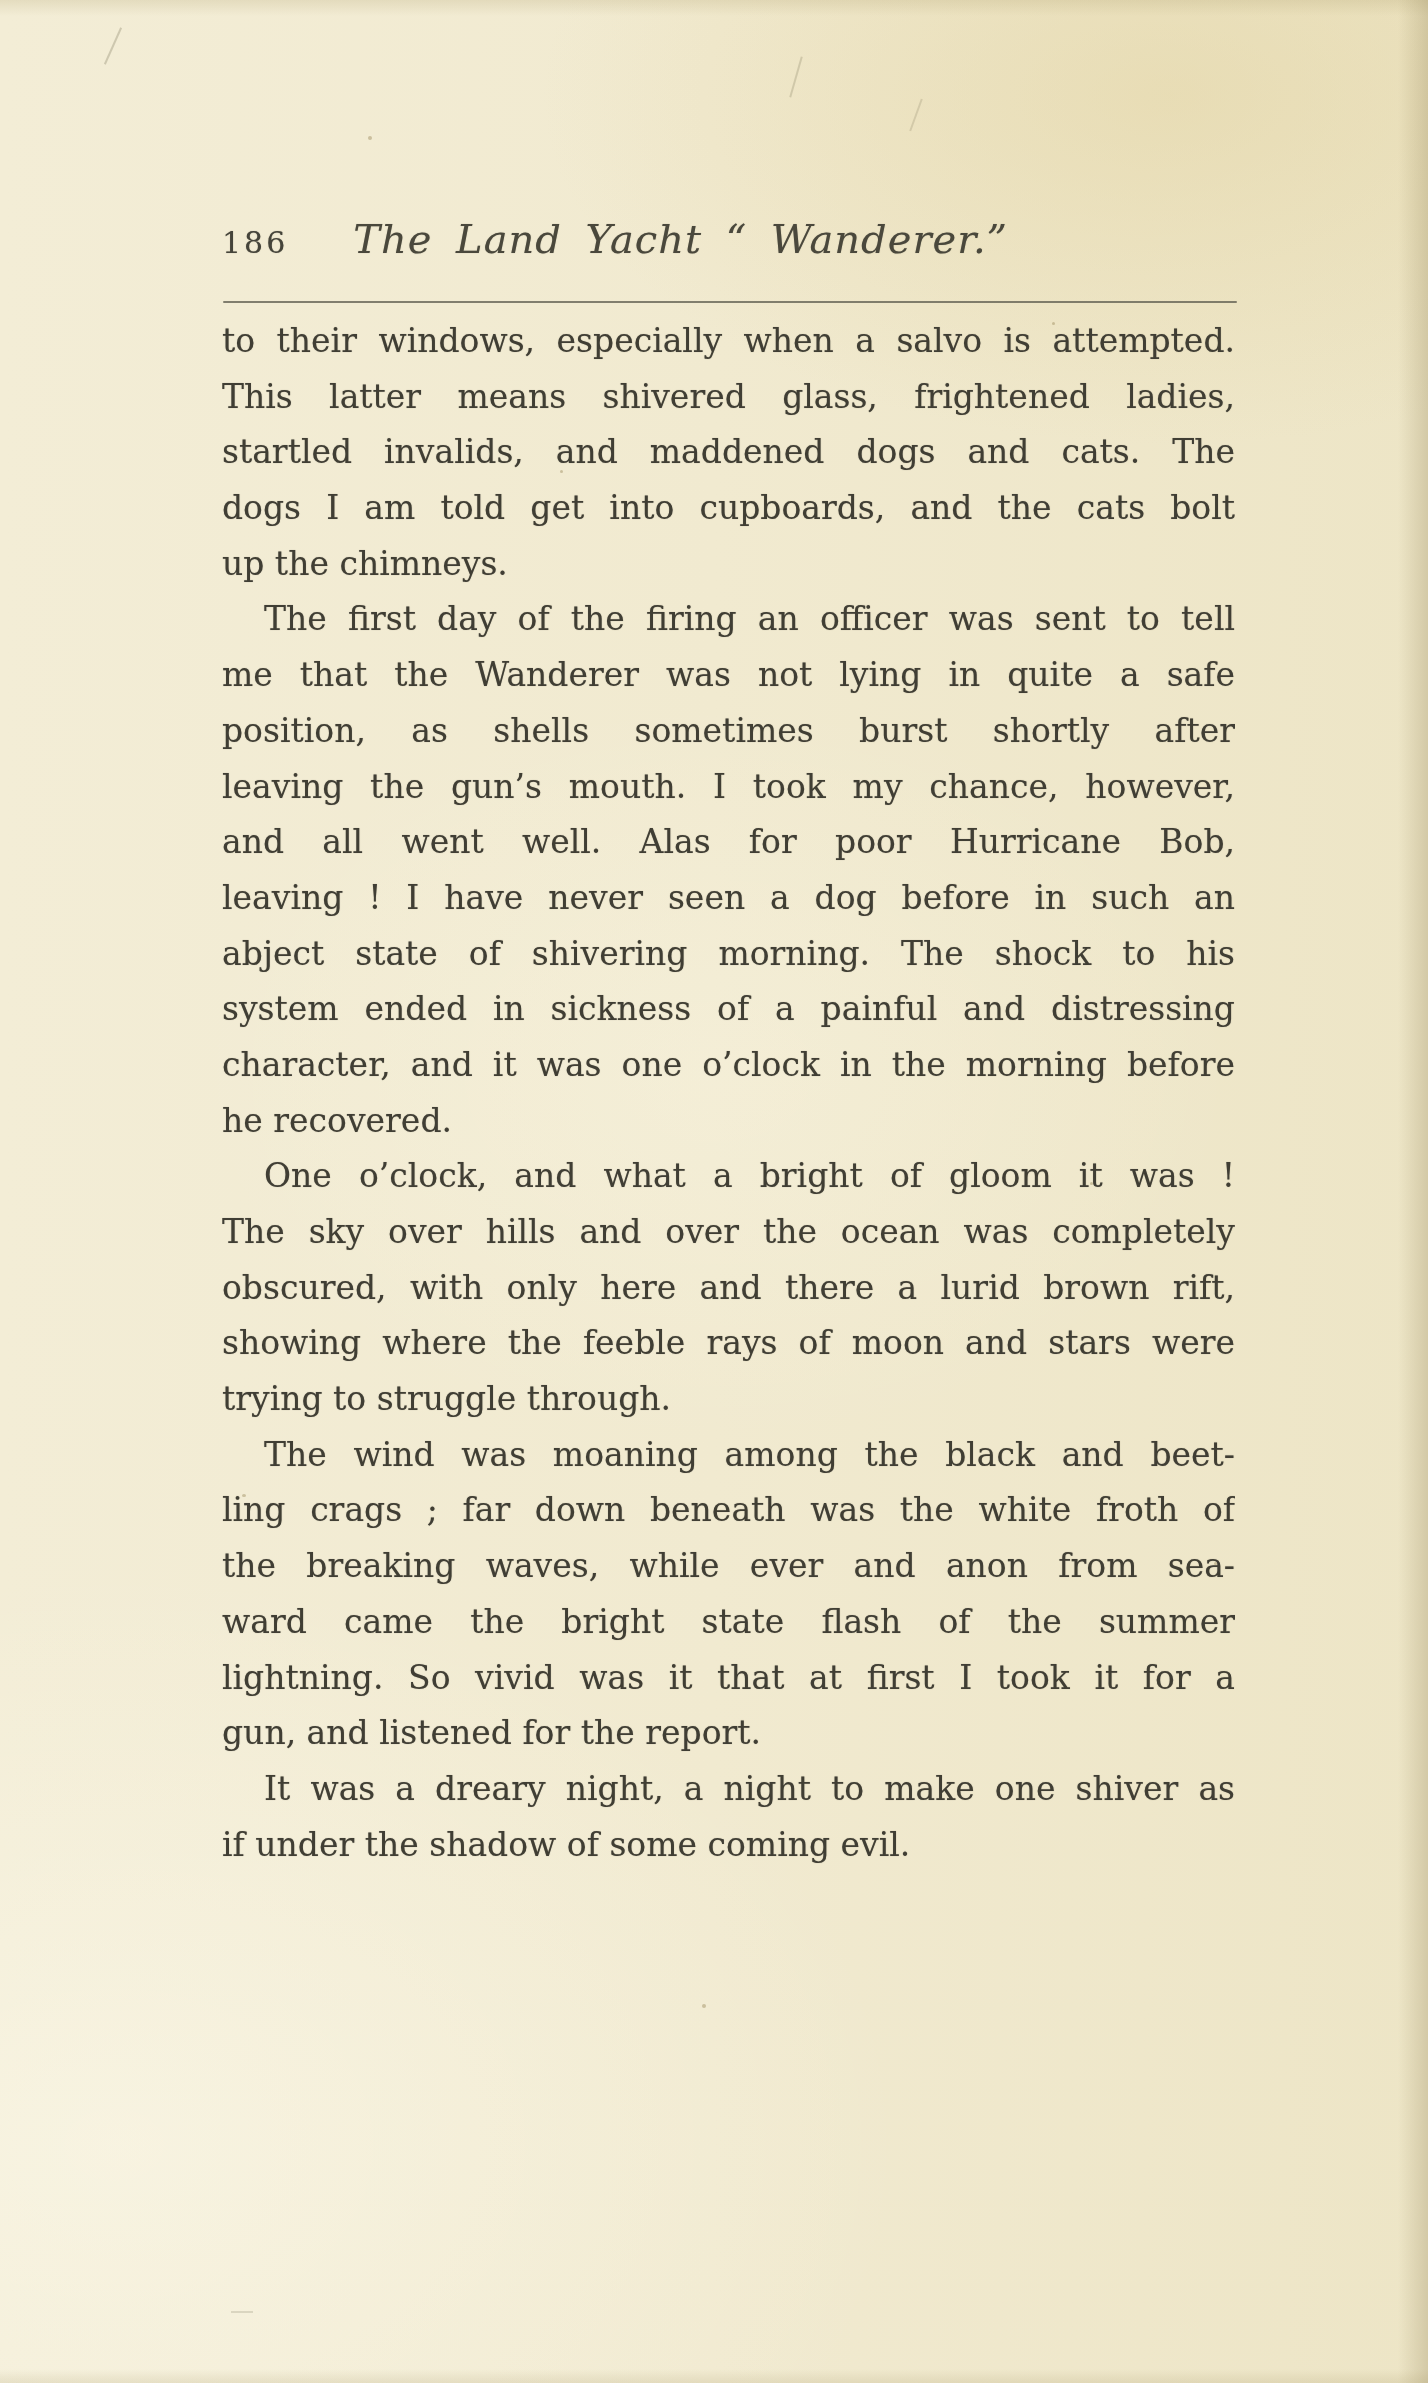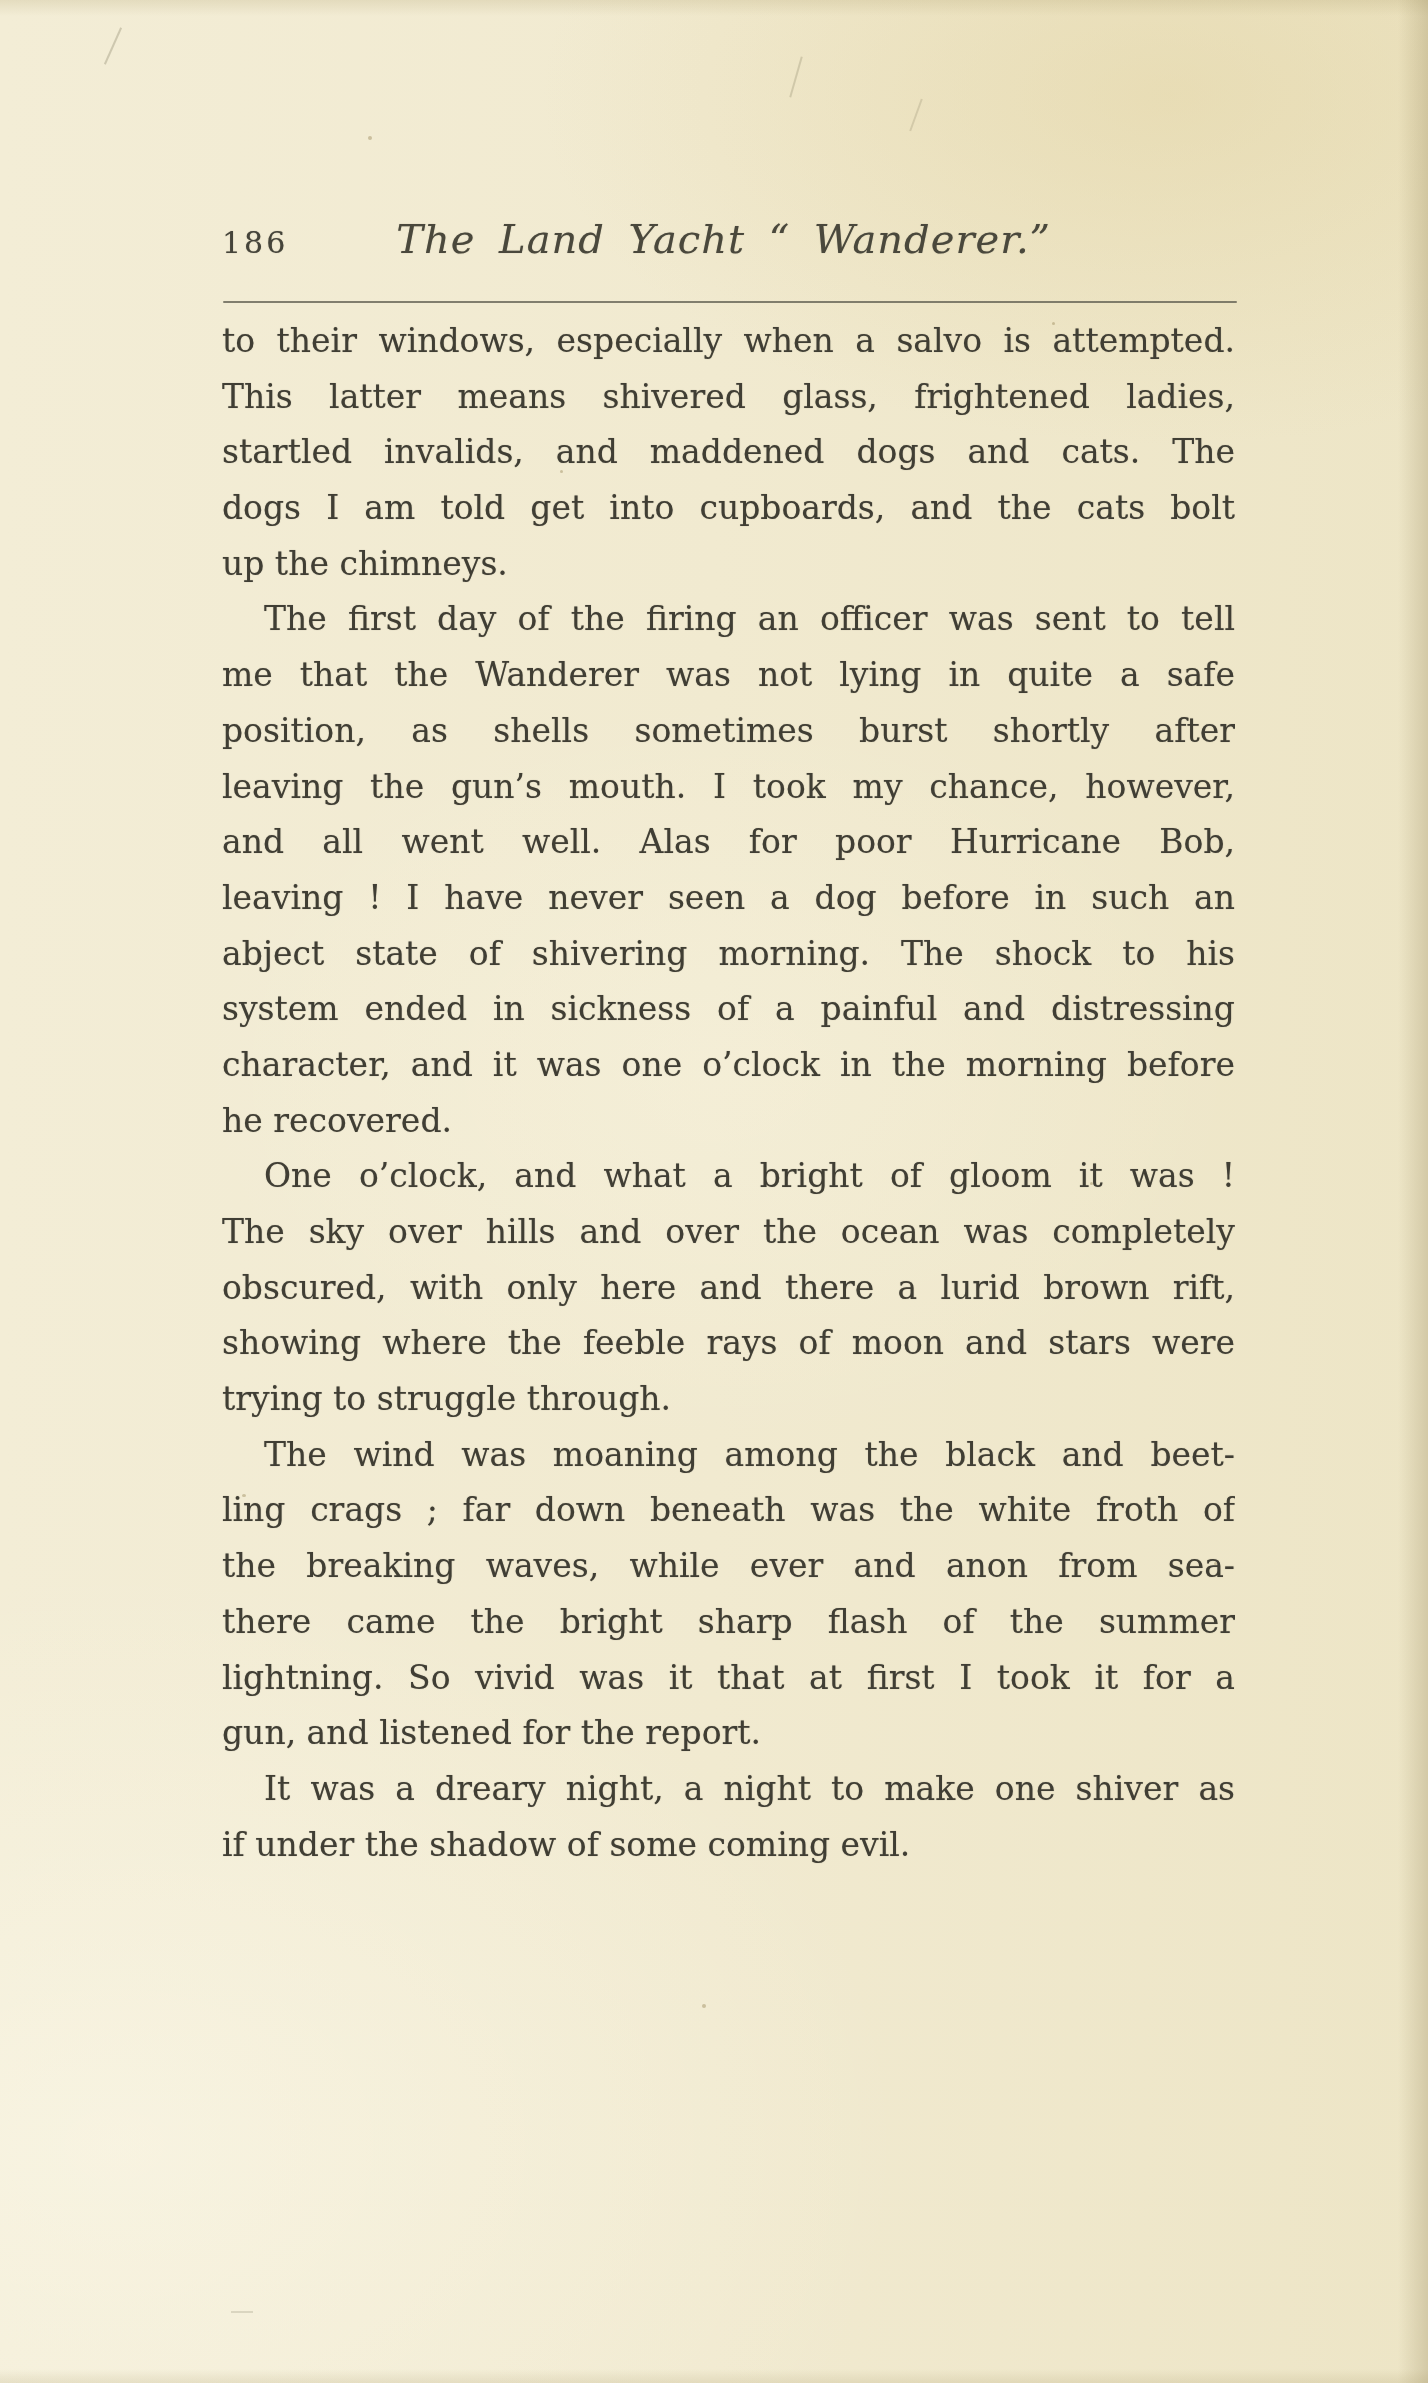--- a/index.html
+++ b/index.html
@@ -47,21 +47,21 @@
     align-items: baseline;
     color: #4a483c;
   }
   .page-number {
     font-size: 30px;
     letter-spacing: 3px;
     color: #45443a;
     text-shadow: 0 0 1px rgba(70,66,52,0.45);
   }
   .running-title {
-    margin-left: 108px;
+    margin-left: 65px;
     font-style: italic;
     font-size: 40px;
     letter-spacing: 1px;
     word-spacing: 10px;
     color: #4a483c;
     text-shadow: 0 0 1px rgba(74,72,60,0.40);
   }
   .head-rule {
     position: absolute;
     top: 301px;
@@ -148,21 +148,21 @@
         <div class="line first-indent">One o’clock, and what a bright of gloom it was !</div>
         <div class="line">The sky over hills and over the ocean was completely</div>
         <div class="line">obscured, with only here and there a lurid brown rift,</div>
         <div class="line">showing where the feeble rays of moon and stars were</div>
         <div class="line last">trying to struggle through.</div>
       </div>
       <div class="paragraph">
         <div class="line first-indent">The wind was moaning among the black and beet-</div>
         <div class="line">ling crags ; far down beneath was the white froth of</div>
         <div class="line">the breaking waves, while ever and anon from sea-</div>
-        <div class="line">there came the bright sharp flash of the summer</div>
+        <div class="line">ward came the bright state flash of the summer</div>
         <div class="line">lightning. So vivid was it that at first I took it for a</div>
         <div class="line last">gun, and listened for the report.</div>
         <div class="line first-indent">It was a dreary night, a night to make one shiver as</div>
         <div class="line last">if under the shadow of some coming evil.</div>
       </div>
     </div>
 
   <div class="mark slash-1"></div>
   <div class="mark slash-2"></div>
   <div class="mark slash-3"></div>

